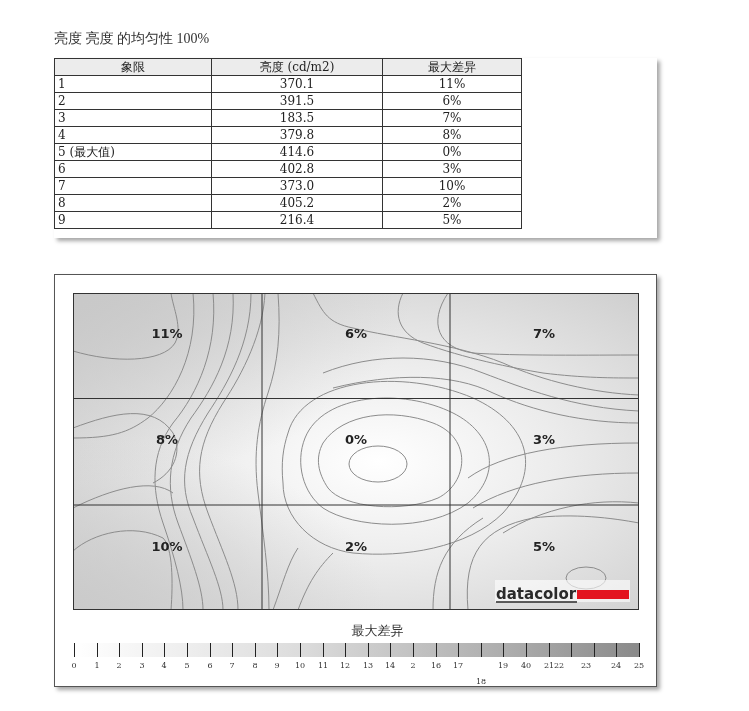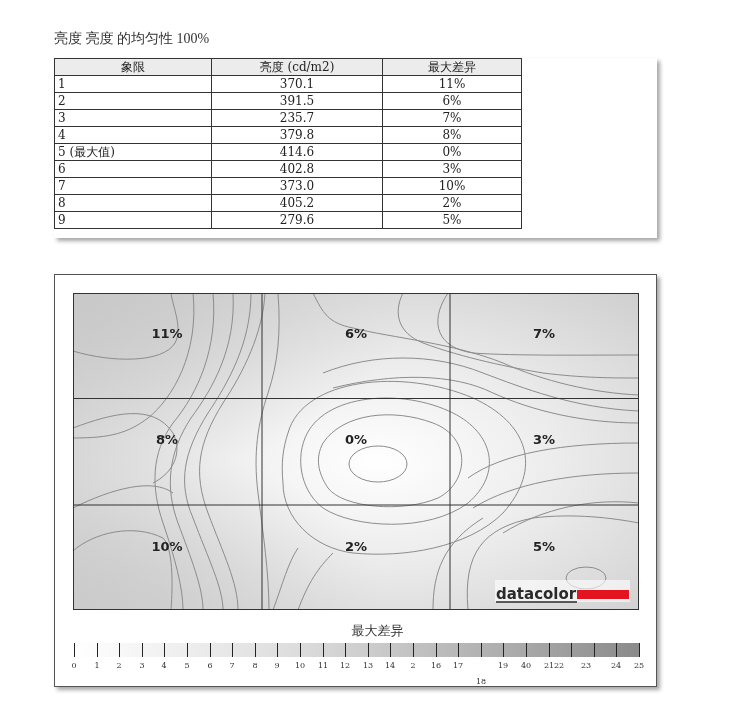--- a/index.html
+++ b/index.html
@@ -40,21 +40,21 @@
           <td class="c2">370.1</td>
           <td class="c3">11%</td>
         </tr>
         <tr>
           <td class="c1">2</td>
           <td class="c2">391.5</td>
           <td class="c3">6%</td>
         </tr>
         <tr>
           <td class="c1">3</td>
-          <td class="c2">235.7</td>
+          <td class="c2">183.5</td>
           <td class="c3">7%</td>
         </tr>
         <tr>
           <td class="c1">4</td>
           <td class="c2">379.8</td>
           <td class="c3">8%</td>
         </tr>
         <tr>
           <td class="c1">5 (最大值)</td>
           <td class="c2">414.6</td>
@@ -70,21 +70,21 @@
           <td class="c2">373.0</td>
           <td class="c3">10%</td>
         </tr>
         <tr>
           <td class="c1">8</td>
           <td class="c2">405.2</td>
           <td class="c3">2%</td>
         </tr>
         <tr>
           <td class="c1">9</td>
-          <td class="c2">279.6</td>
+          <td class="c2">216.4</td>
           <td class="c3">5%</td>
         </tr>
       </tbody>
   </table>
 </div>
 
 <div class="chart-panel"></div>
 
 <svg class="plot" width="566" height="317" viewBox="0 0 566 317" xmlns="http://www.w3.org/2000/svg">
   <defs>

